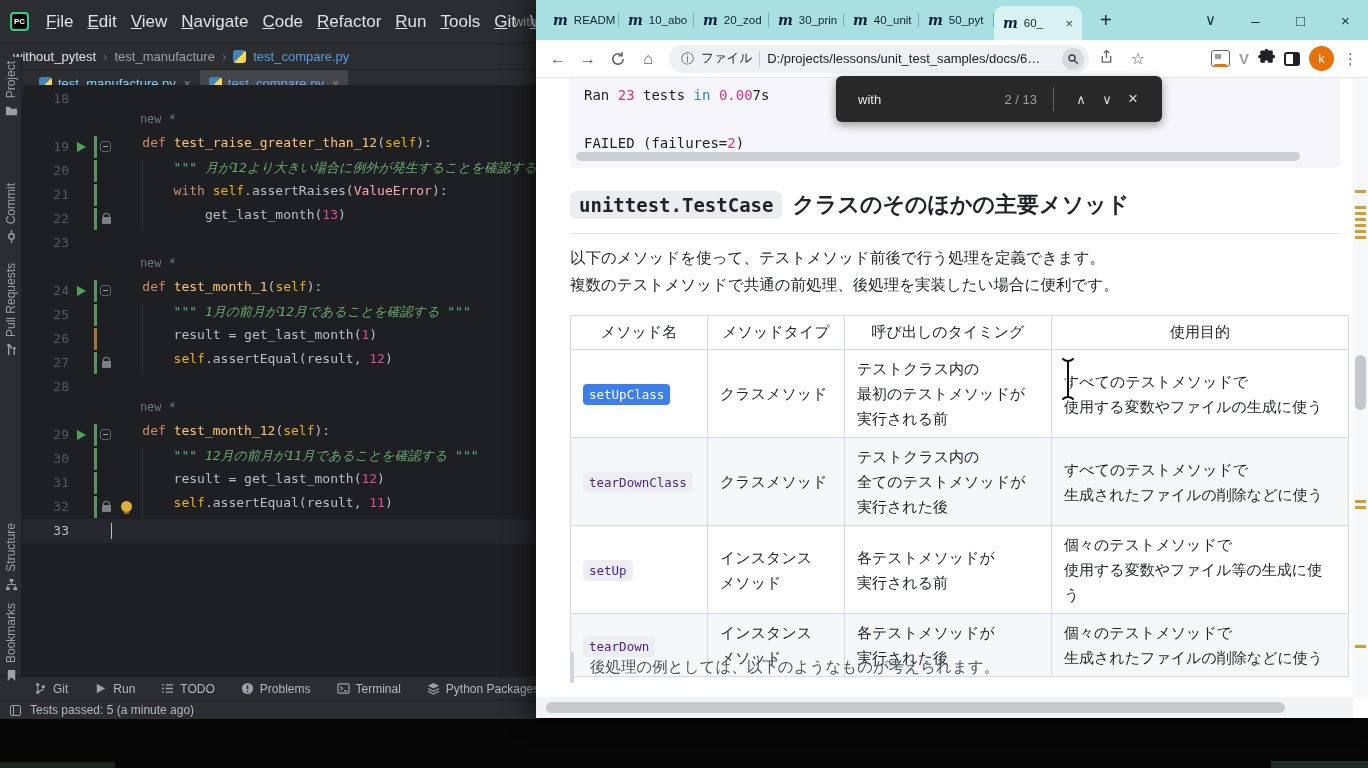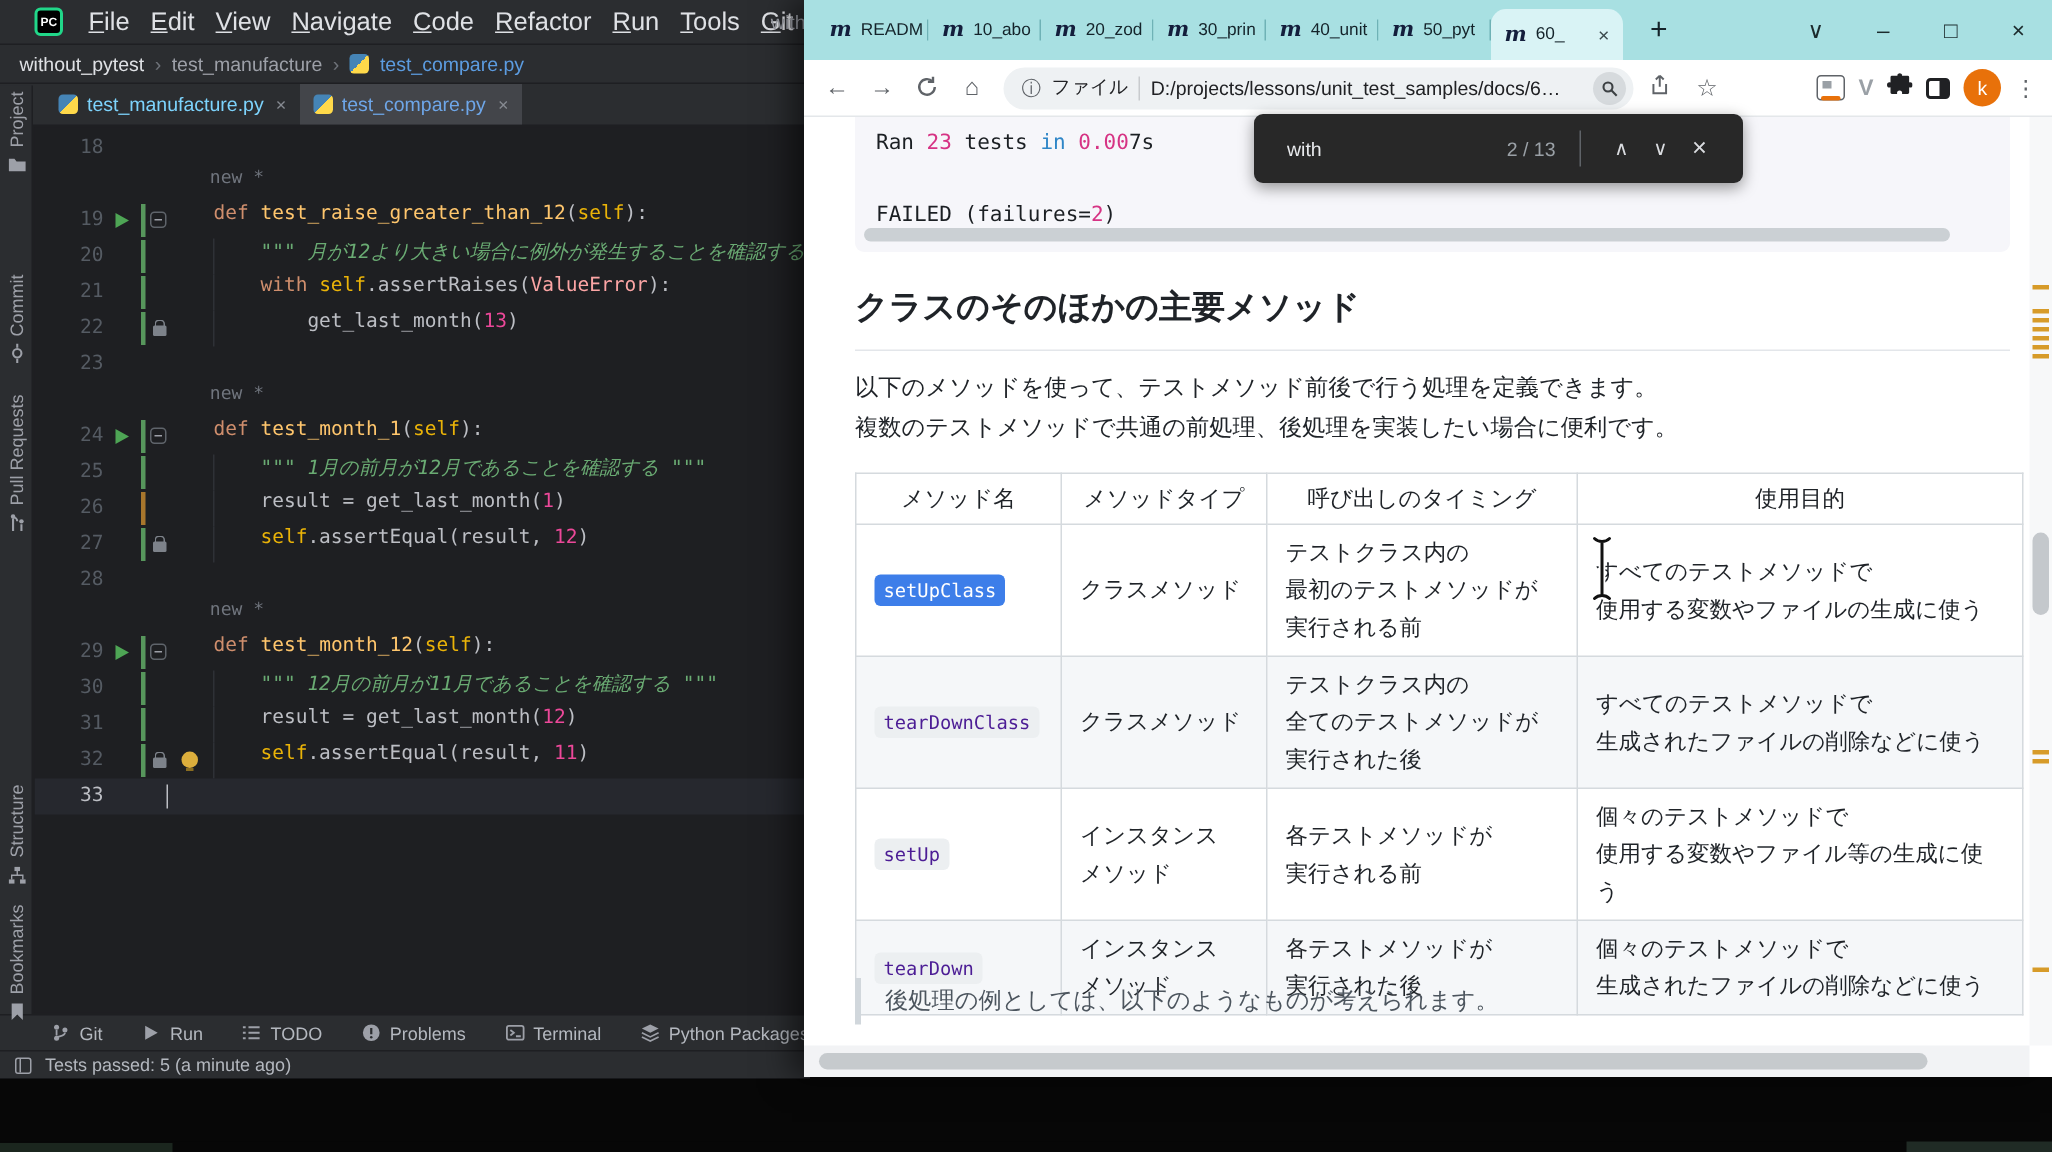--- a/index.html
+++ b/index.html
@@ -1,21 +1,21 @@
 <!DOCTYPE html>
 <html><head>
 <meta charset="utf-8">
 <style>
   * { margin:0; padding:0; box-sizing:border-box; }
   body { background:#070707; font-family:"Liberation Sans","DejaVu Sans",sans-serif; }
   #screen { position:relative; width:1368px; height:768px; overflow:hidden; background:#070707; }
 
   
   #pycharm { position:absolute; left:0; top:0; width:540px; height:719px; background:#1e1f22; overflow:hidden; }
-  .pc-titlebar { height:30px; background:#2b2d30; border-bottom:1px solid #1e1f22; display:flex; align-items:center; padding-left:23px; position:relative; }
+  .pc-titlebar { height:44px; background:#2b2d30; border-bottom:1px solid #1e1f22; display:flex; align-items:center; padding-left:10px; position:relative; }
   .pc-logo { width:19px; height:19px; border-radius:4px; background:#000; color:#fff; font-size:8px; font-weight:bold;
              display:flex; align-items:center; justify-content:center; border:2px solid #21d789; margin-right:10px; flex:none; }
   .pc-menus { display:flex; }
   .pc-menu { color:#dfe1e5; font-size:17px; padding:2px 7px; border-radius:4px; display:inline-block; }
   .pc-menu::first-letter { text-decoration:underline; }
   .pc-title-overflow { position:absolute; right:3px; color:#9da0a8; font-size:13px; }
 
   .pc-breadcrumbs { height:26px; background:#2b2d30; border-bottom:1px solid #1e1f22; display:flex; align-items:center;
                     padding-left:13px; font-size:13px; gap:7px; }
   .crumb-sep { color:#6f737a; }
@@ -488,20 +488,21 @@
 
     <div class="br-page">
       <div class="doc-code" id="doc-code">
           <div class="ct-line"><span class="ct-p">Ran </span><span class="ct-n">23</span><span class="ct-p"> tests </span><span class="ct-b">in</span><span class="ct-p"> </span><span class="ct-n">0.00</span><span class="ct-p">7s</span></div>
           <div class="ct-line">&nbsp;</div>
           <div class="ct-line"><span class="ct-p">FAILED (failures=</span><span class="ct-n">2</span><span class="ct-p">)</span></div>
           <div class="doc-code-scroll"></div>
         </div>
 
       <div class="doc-h2">
+        <span class="h2-code">unittest.TestCase</span>
         <span>クラスのそのほかの主要メソッド</span>
       </div>
 
       <div class="doc-p" style="top:197px">複数のテストメソッドで共通の前処理、後処理を実装したい場合に便利です。</div>
       <div class="doc-p" style="top:170px">以下のメソッドを使って、テストメソッド前後で行う処理を定義できます。</div>
 
       <table class="doc-table" id="doc-table">
           <colgroup>
             <col style="width: 137px;">
             <col style="width: 137px;">

